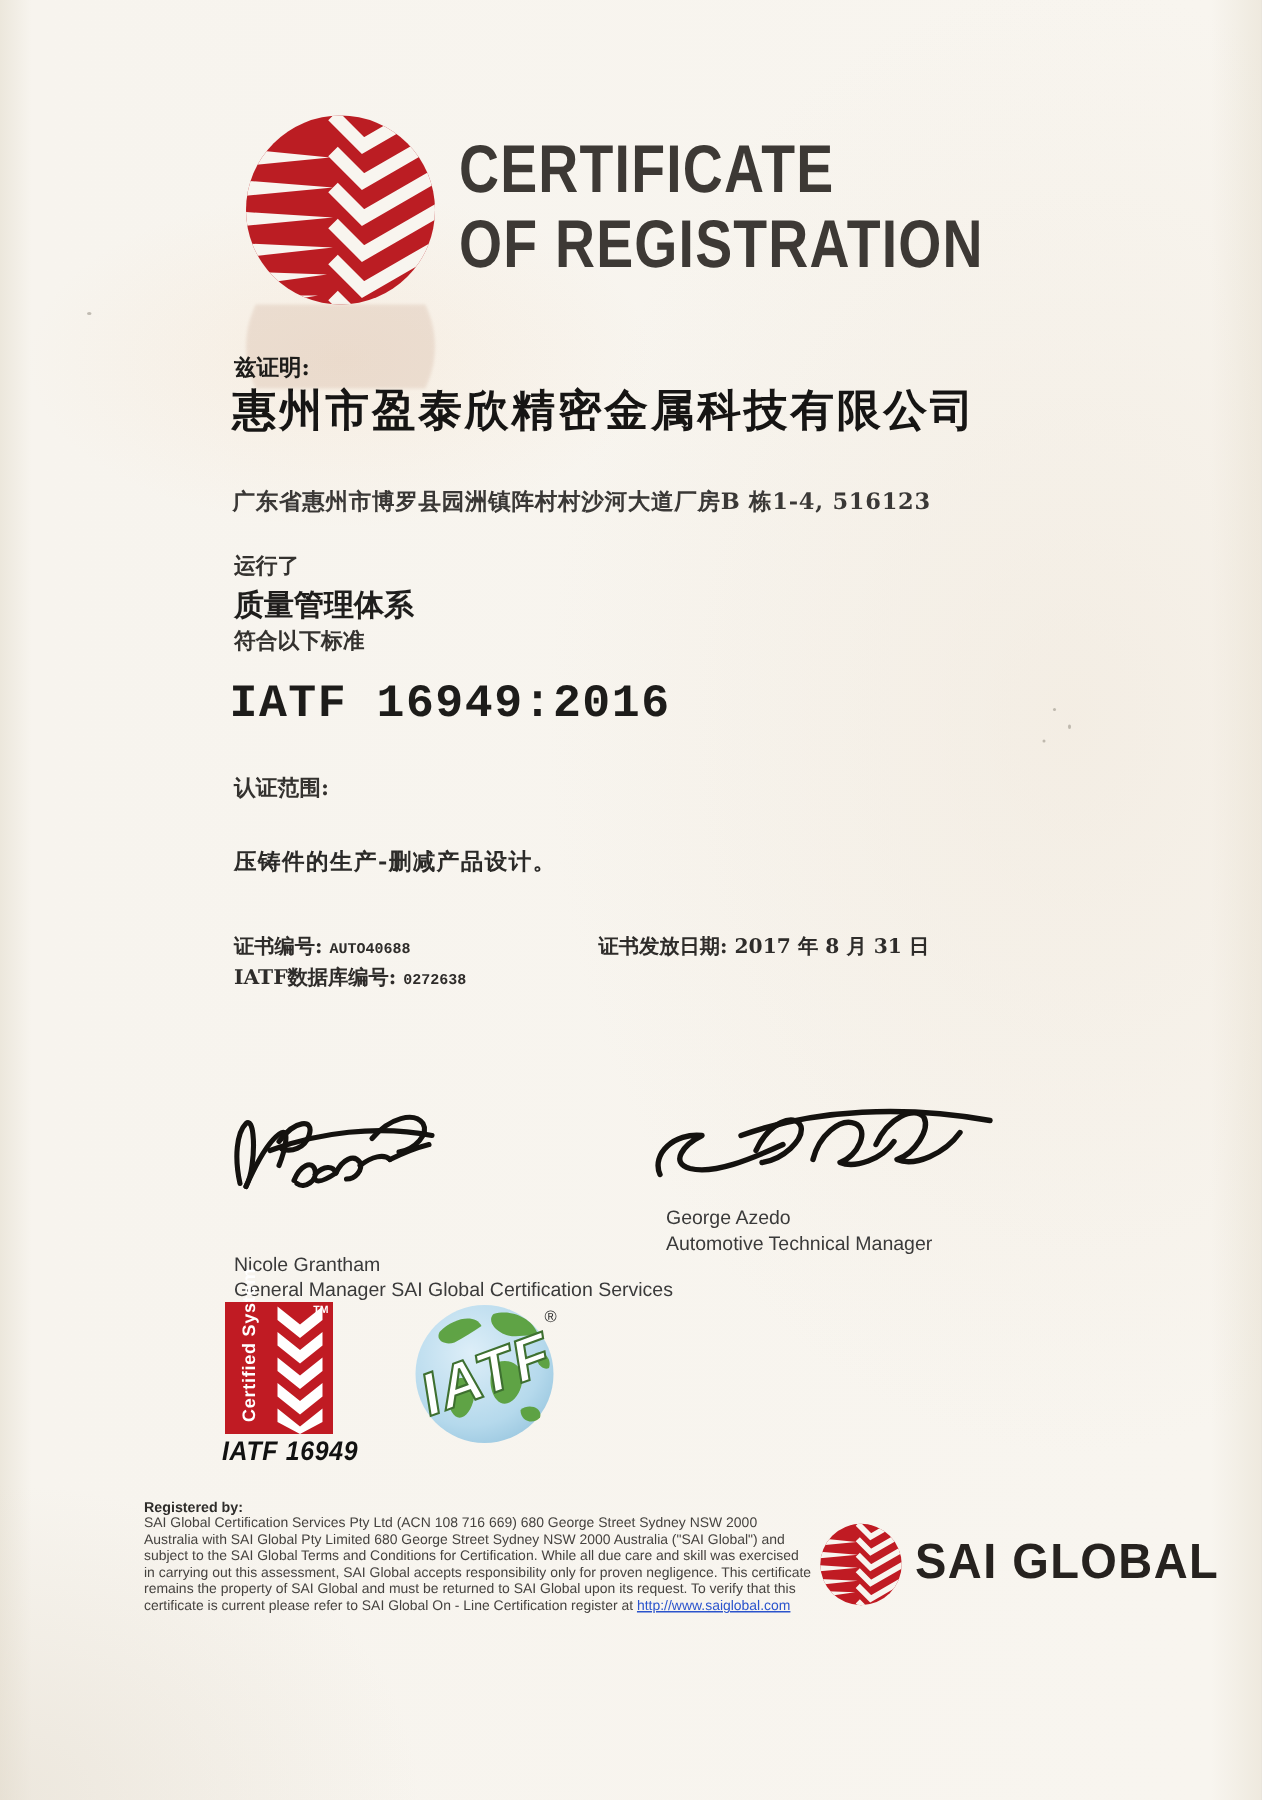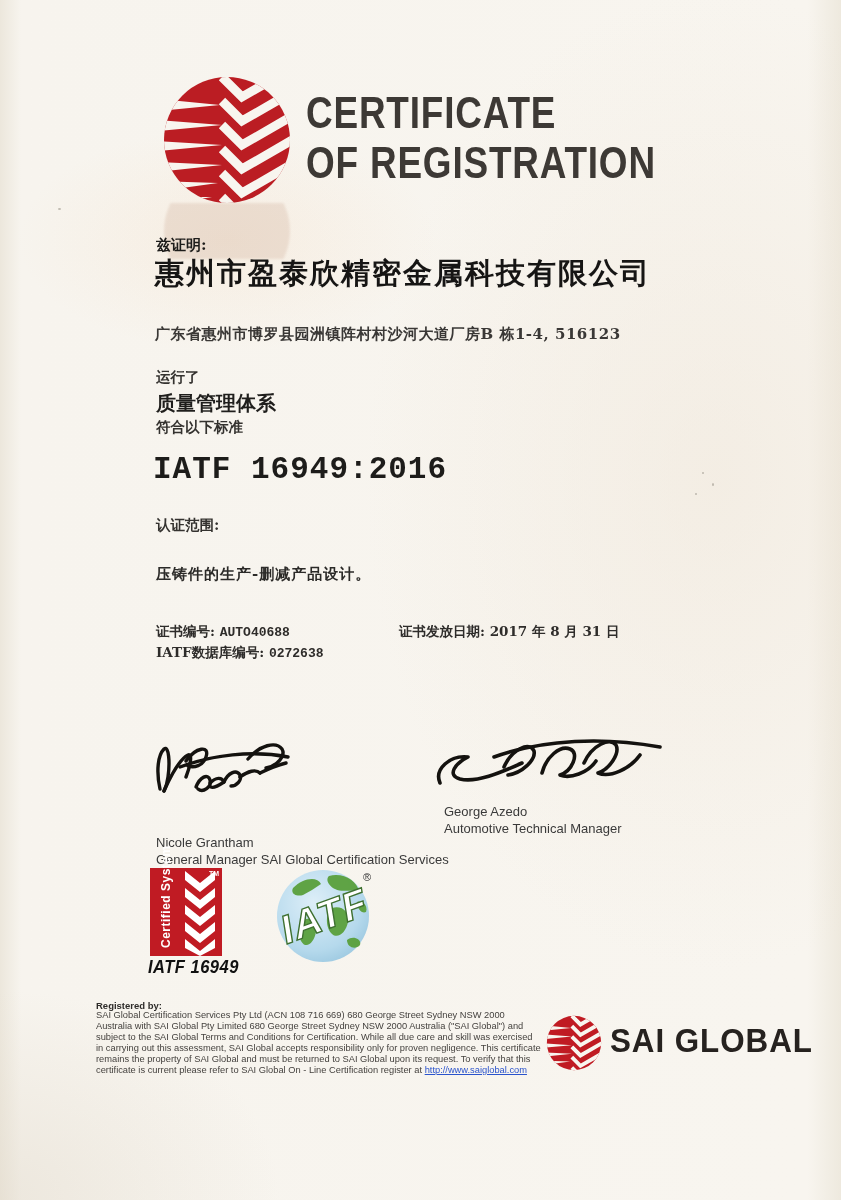--- a/index.html
+++ b/index.html
@@ -29,21 +29,21 @@
   .certify{font-size:15px;font-weight:bold;color:#1d1c1a;}
   .company{font-size:29px;font-weight:bold;color:#161514;letter-spacing:2px;white-space:nowrap;}
   .address{font-size:15px;color:#3a3836;letter-spacing:0.5px;white-space:nowrap;}
   .small-line{font-size:14.5px;color:#34322f;}
   .bold-line{font-weight:bold;color:#1f1e1c;font-size:20px;}
   .standard{
     font-family:"Liberation Mono", monospace;font-size:31px;font-weight:bold;
     color:#1d1c1a;letter-spacing:1px;white-space:nowrap;
   }
   .detail-line{font-size:13.5px;color:#2e2c2a;white-space:nowrap;line-height:21px;}
-  .detail-line .val{font-family:"Liberation Mono", monospace;font-size:13px;}
+  .detail-line .val{font-family:"Liberation Mono", monospace;font-size:10px;}
   
   .sig-name{font-size:13px;color:#3a3a3a;line-height:17px;font-family:"Liberation Sans",sans-serif;}
   
   .cs-badge{width:72px;height:88px;background:#c01b23;position:relative;}
   .cs-vertical{
     position:absolute;left:-26px;top:31px;width:84px;text-align:center;
     transform:rotate(-90deg);color:#fff;font-size:12px;font-weight:bold;
     letter-spacing:0.5px;white-space:nowrap;
   }
   .cs-tm{position:absolute;right:3px;top:2px;color:#fff;font-size:7px;font-weight:bold;}

